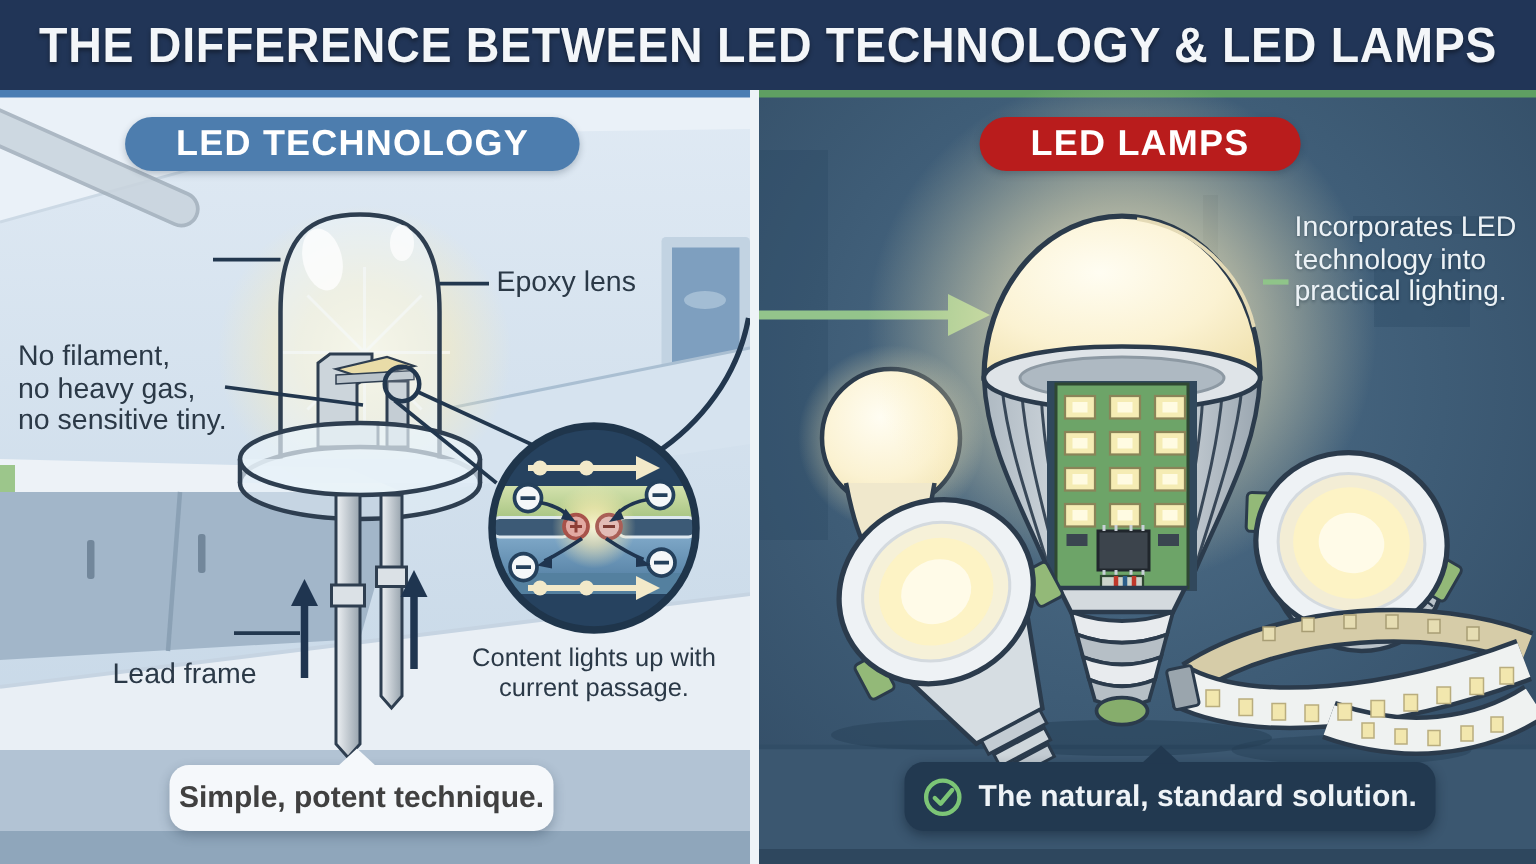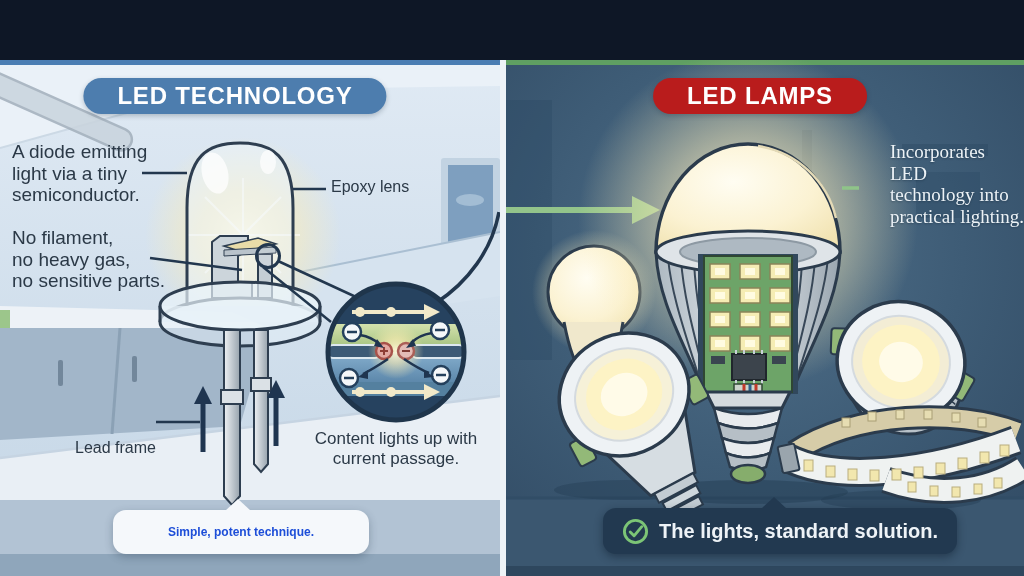--- a/index.html
+++ b/index.html
@@ -20,43 +20,46 @@
   .pill{position:absolute;top:78px;height:36px;line-height:36px;border-radius:19px;
         color:#fff;font-weight:bold;font-size:24px;letter-spacing:.8px;text-align:left;
         padding:0 34px;transform:translateX(-50%);white-space:nowrap;z-index:20;
         box-shadow:0 2px 5px rgba(20,40,60,.25);}
   .pill-blue{left:235px;background:#4d7dae;}
   .pill-green{left:760px;background:#b91c1c;}
   
   .note{position:absolute;font-size:19px;line-height:21.5px;white-space:pre-line;z-index:20;}
   .note-dark{color:#2b3947;}
   .note-light{color:#ecf2f6;text-shadow:0 1px 2px rgba(10,25,40,.35);}
-  .tag{position:absolute;font-size:16px;color:#2b3947;white-space:nowrap;z-index:20;}
+  .tag{position:absolute;font-size:19px;color:#2b3947;white-space:nowrap;z-index:20;}
   .mag-caption{position:absolute;left:298px;top:429px;width:196px;text-align:center;
         font-size:17px;line-height:20px;color:#2b3947;white-space:pre-line;z-index:20;}
   
   .bubble{position:absolute;border-radius:13px;display:flex;align-items:center;justify-content:center;
         z-index:20;}
   .bubble-light{left:113px;top:510px;width:256px;height:44px;background:#f5f8fb;
         box-shadow:0 3px 8px rgba(30,50,70,.3);}
-  .bubble-light .bubble-text{color:#1d4ed8;font-size:12px;font-weight:bold;}
+  .bubble-light .bubble-text{color:#404040;font-size:20px;font-weight:bold;}
   .bubble-dark{left:603px;top:508px;width:354px;height:46px;background:#223950;
         box-shadow:0 3px 8px rgba(10,25,40,.45);gap:10px;}
   .bubble-dark .bubble-text{color:#eef3f7;font-size:20px;font-weight:bold;}
   .tail{position:absolute;top:-11px;width:0;height:0;border-left:13px solid transparent;
         border-right:13px solid transparent;}
   .tail-light{left:112px;border-bottom:12px solid #f5f8fb;}
   .tail-dark{left:158px;border-bottom:12px solid #223950;}
   .check-wrap{width:27px;height:27px;flex:0 0 auto;display:flex;}
 </style>
 </head>
 <body>
 
 <div class="stage">
 
+  <div class="title-bar">
+    <div class="title">THE DIFFERENCE BETWEEN LED TECHNOLOGY &amp; LED LAMPS</div>
+  </div>
 
   <div class="panel panel-left">
     <svg width="500" height="516" viewBox="0 0 500 516">
       <defs>
         <linearGradient id="wall" x1="0" y1="0" x2="0" y2="1">
           <stop offset="0" stop-color="#e0eaf4"></stop>
             <stop offset="1" stop-color="#c3d5e5"></stop>
         </linearGradient>
         <radialGradient id="glowWarm" cx="50%" cy="50%" r="50%">
           <stop offset="0" stop-color="#fff8da" stop-opacity=".95"></stop>
@@ -423,44 +426,41 @@
 
       <line x1="336" y1="128" x2="353" y2="128" stroke="#8fc489" stroke-width="3.5"></line>
     </svg>
   </div>
 
   <div class="divider"></div>
 
   <div class="pill pill-blue">LED TECHNOLOGY</div>
   <div class="pill pill-green">LED LAMPS</div>
 
-  <div class="note note-dark" style="left:12px;top:141px;">A diode emitting
-light via a tiny
-semiconductor.</div>
   <div class="note note-dark" style="left:12px;top:227px;">No filament,
 no heavy gas,
-no sensitive parts.</div>
+no sensitive tiny.</div>
   <div class="tag" style="left:331px;top:178px;">Epoxy lens</div>
   <div class="tag" style="left:75px;top:411px;margin-top:28px;">Lead frame</div>
   <div class="mag-caption">Content lights up with
 current passage.</div>
 
-  <div class="note note-light" style="left:890px;top:141px;font-family:Liberation Serif, serif;">Incorporates LED
+  <div class="note note-light" style="left:863px;top:141px;">Incorporates LED
 technology into
 practical lighting.</div>
 
   <div class="bubble bubble-light">
     <i class="tail tail-light"></i>
     <span class="bubble-text">Simple, potent technique.</span>
   </div>
 
   <div class="bubble bubble-dark">
     <i class="tail tail-dark"></i>
     <span class="check-wrap">
       <svg viewBox="0 0 28 28" width="27" height="27">
         <circle cx="14" cy="14" r="11.5" fill="none" stroke="#7cc576" stroke-width="3"></circle>
         <path d="M8.5,14.5 L12.5,18.5 L20.5,9" fill="none" stroke="#7cc576" stroke-width="3" stroke-linecap="round" stroke-linejoin="round"></path>
       </svg>
     </span>
-    <span class="bubble-text">The lights, standard solution.</span>
+    <span class="bubble-text">The natural, standard solution.</span>
   </div>
 
 </div>
 
 </body></html>

